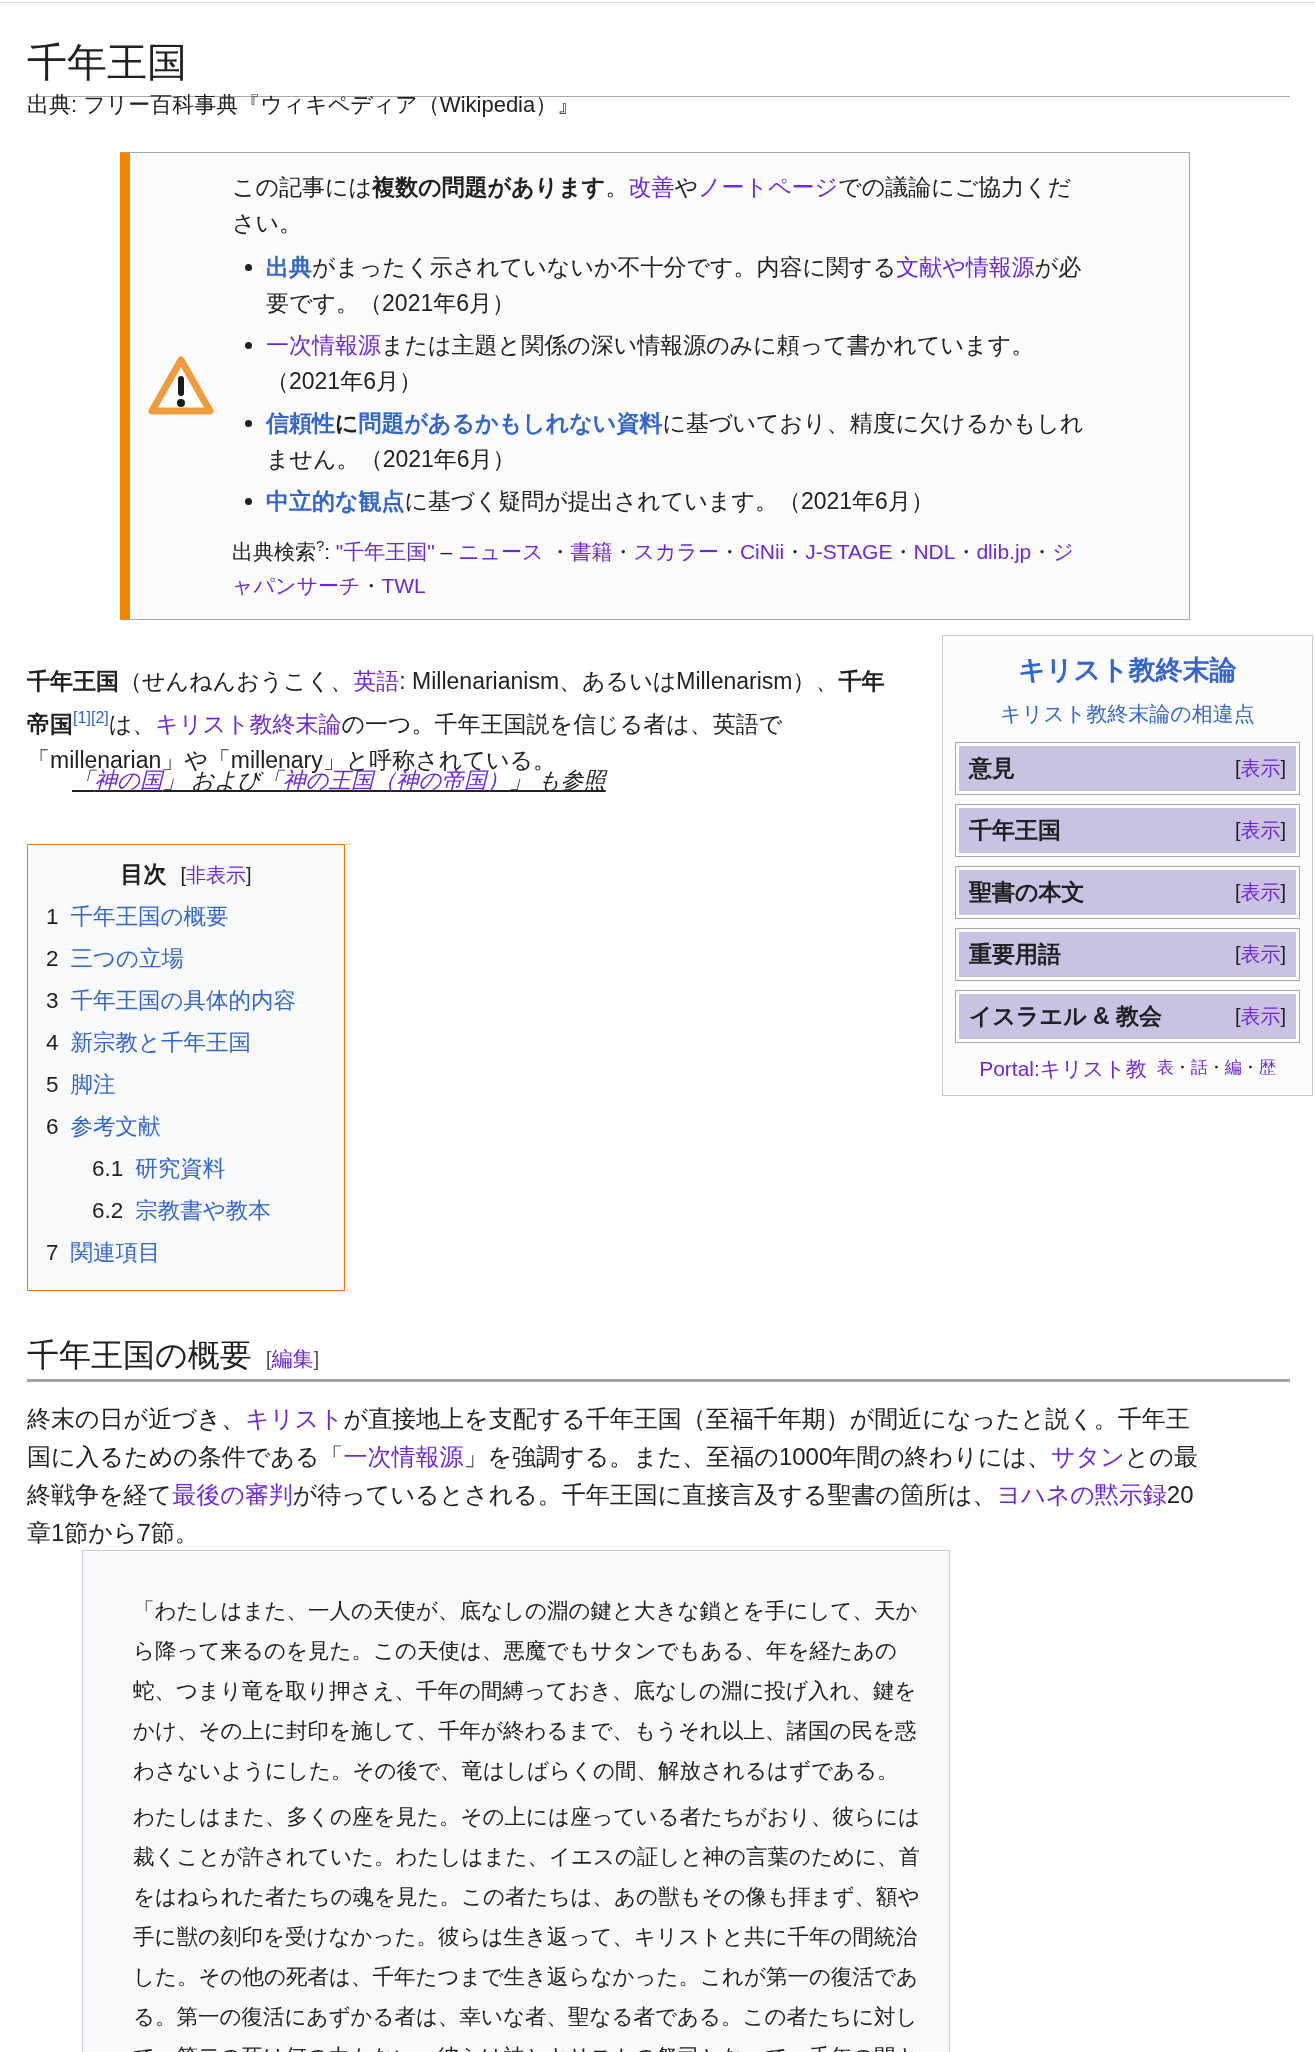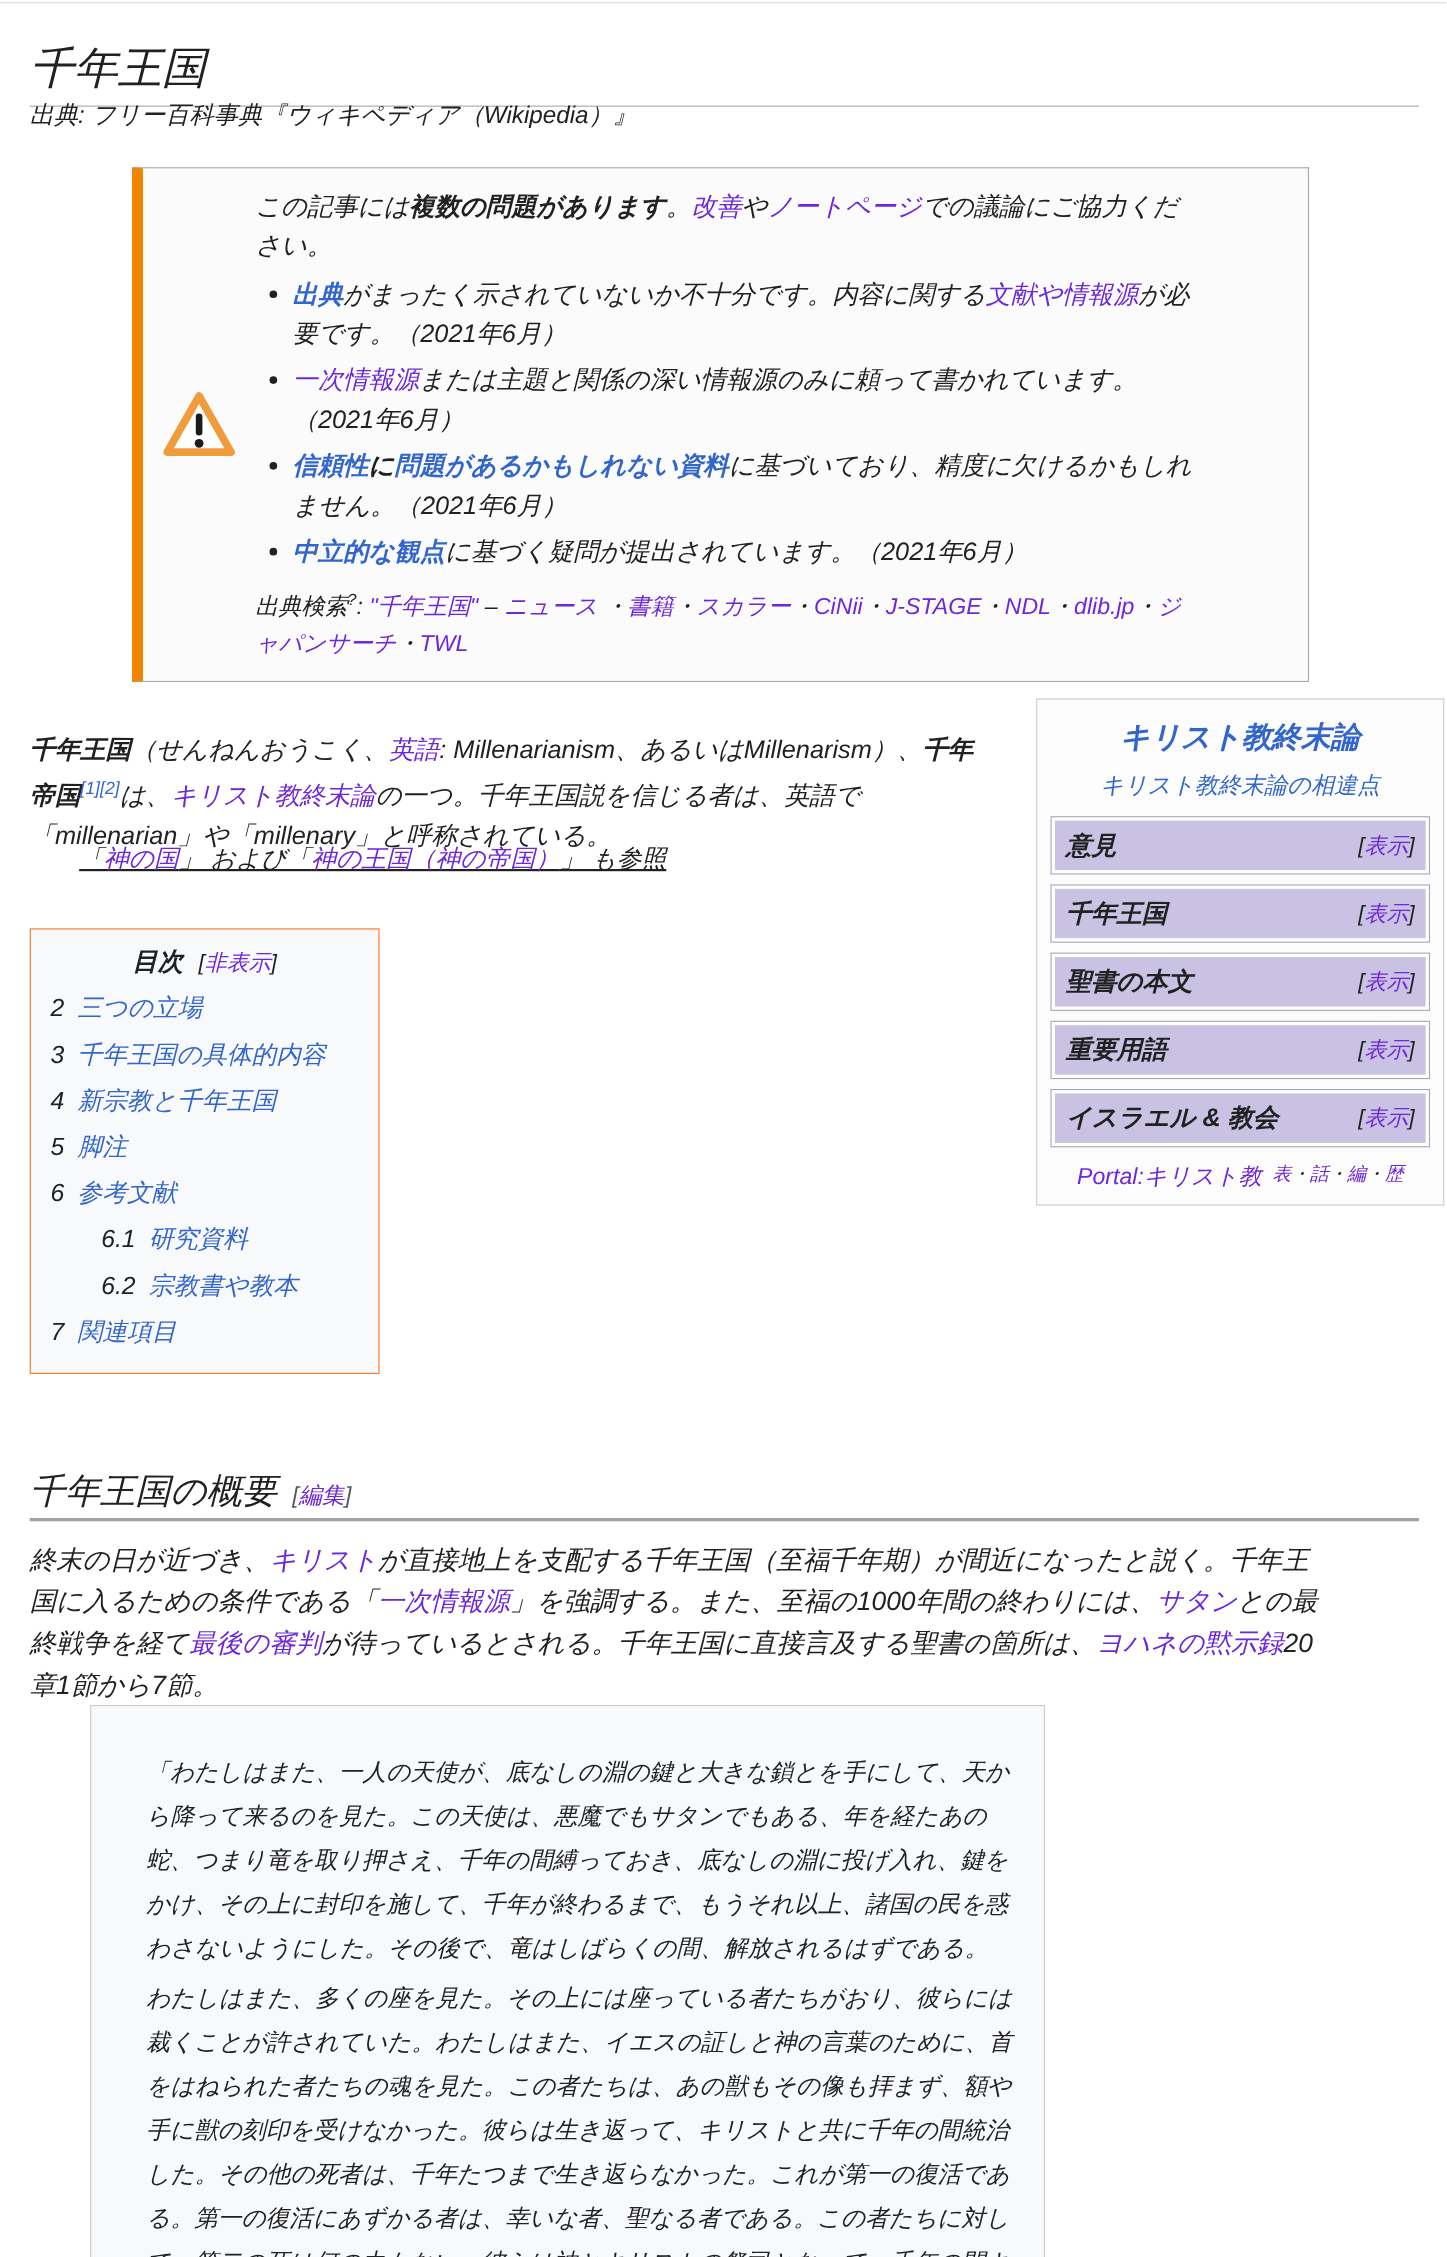--- a/index.html
+++ b/index.html
@@ -4,21 +4,21 @@
 <style>
   html,body{margin:0;padding:0;}
   body{
     position:relative;
     width:1315px;height:2052px;
     overflow:hidden;
     background:#ffffff;
     color:#202122;
     font-family:"Liberation Sans","DejaVu Sans",sans-serif;
   }
-  .abs{position:absolute;box-sizing:border-box;font-style:italic;}
+  .abs{position:absolute;box-sizing:border-box;}
   .top-rule{left:0;top:2px;width:1315px;border-top:1px solid #d8d8d8;}
 
   
   .a{color:#6d28d9;}
   .ab{color:#3366cc;font-weight:bold;}
   .b{font-weight:bold;}
   .sup{color:#3366cc;vertical-align:super;font-size:0.7em;}
   .supq{vertical-align:super;font-size:0.7em;}
   .lnk{color:#3366cc;}
 
@@ -109,20 +109,23 @@
 <p class="abs" id="lead-para"><span class="b">千年王国</span><span>（せんねんおうこく、</span><span class="a">英語</span><span>: Millenarianism、あるいはMillenarism）、</span><span class="b">千年帝国</span><span class="sup">[1]</span><span class="sup">[2]</span><span>は、</span><span class="a">キリスト教終末論</span><span>の一つ。千年王国説を信じる者は、英語で「millenarian」や「millenary」と呼称されている。</span></p>
 
 <div class="abs" id="hatnote"><span>「</span><span class="a">神の国</span><span>」 および「</span><span class="a">神の王国（神の帝国）</span><span>」 も参照</span></div>
 
 <div class="abs" id="toc">
   <div class="toc-header">
     <span class="toc-title">目次</span>
     <span class="toc-toggle"><span>[</span><span class="a">非表示</span><span>]</span></span>
   </div>
   <div class="toc-item">
+    <span class="toc-num">1</span><span class="lnk">千年王国の概要</span>
+  </div>
+  <div class="toc-item">
     <span class="toc-num">2</span><span class="lnk">三つの立場</span>
   </div>
   <div class="toc-item">
     <span class="toc-num">3</span><span class="lnk">千年王国の具体的内容</span>
   </div>
   <div class="toc-item">
     <span class="toc-num">4</span><span class="lnk">新宗教と千年王国</span>
   </div>
   <div class="toc-item">
     <span class="toc-num">5</span><span class="lnk">脚注</span>

